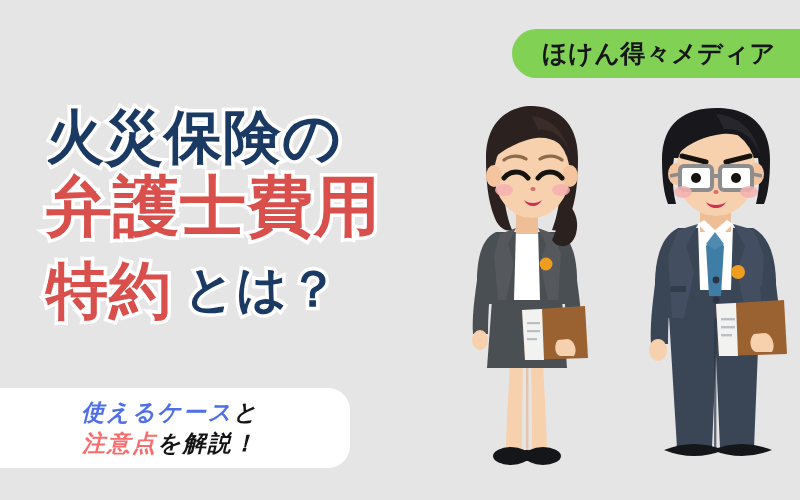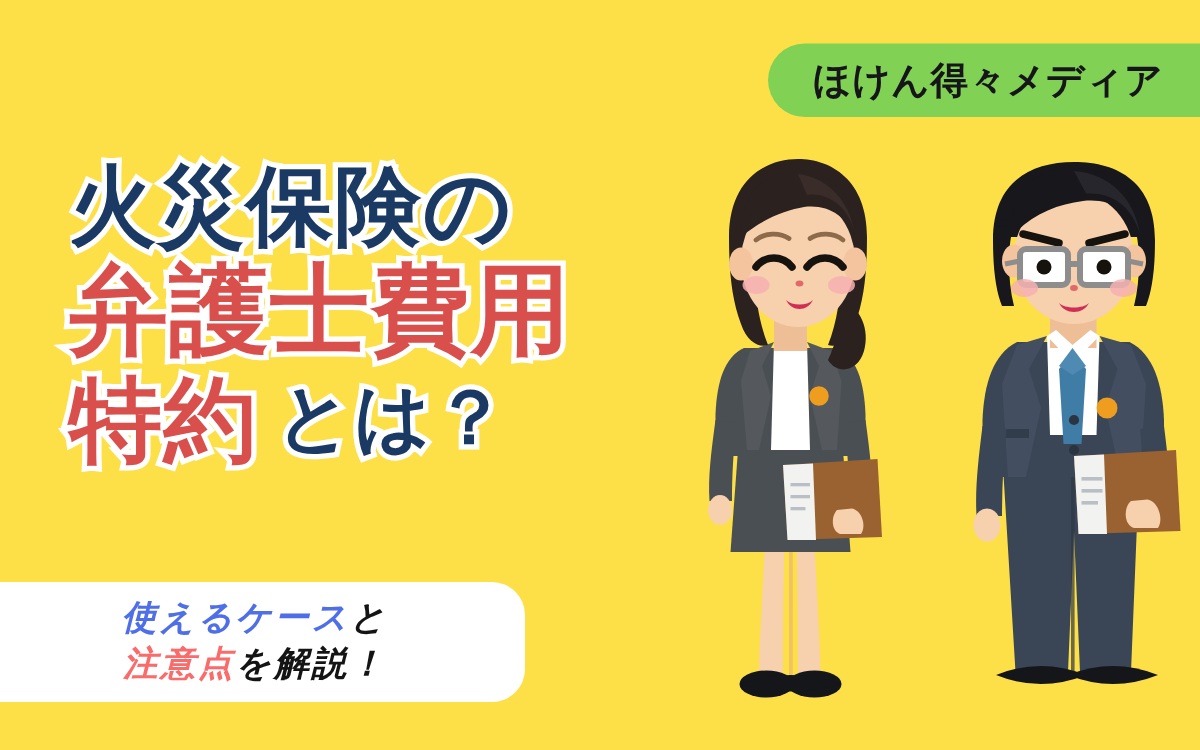--- a/index.html
+++ b/index.html
@@ -5,21 +5,21 @@
   html, body {
     margin: 0;
     padding: 0;
     background: #ffffff;
   }
   #stage {
     position: relative;
     width: 800px;
     height: 500px;
     overflow: hidden;
-    background: #fde047;
+    background: #e5e5e5;
     font-family: "DejaVu Sans", "Liberation Sans", sans-serif;
     -webkit-font-smoothing: antialiased;
   }
 
   
   .brand-badge {
     position: absolute;
     left: 512px;
     top: 29px;
     height: 49px;
@@ -50,21 +50,21 @@
   }
   .hl-line {
     line-height: 1.02;
     white-space: nowrap;
     font-weight: 900;
     letter-spacing: 1px;
     margin-bottom: 2px;
   }
   .hl-line-1 { font-size: 58px; }
   .hl-line-2 { font-size: 66px; margin-top: 6px; }
-  .hl-line-3 { font-size: 62px; margin-top: 8px; text-decoration: underline; }
+  .hl-line-3 { font-size: 62px; margin-top: 19px; text-decoration: underline; }
 
   .ink-navy {
     color: #1b3a63;
     -webkit-text-stroke: 7px #ffffff;
     paint-order: stroke fill;
     text-shadow:
       0 0 0 #ffffff,
       2px 2px 0 rgba(255,255,255,0.9);
   }
   .ink-red {

